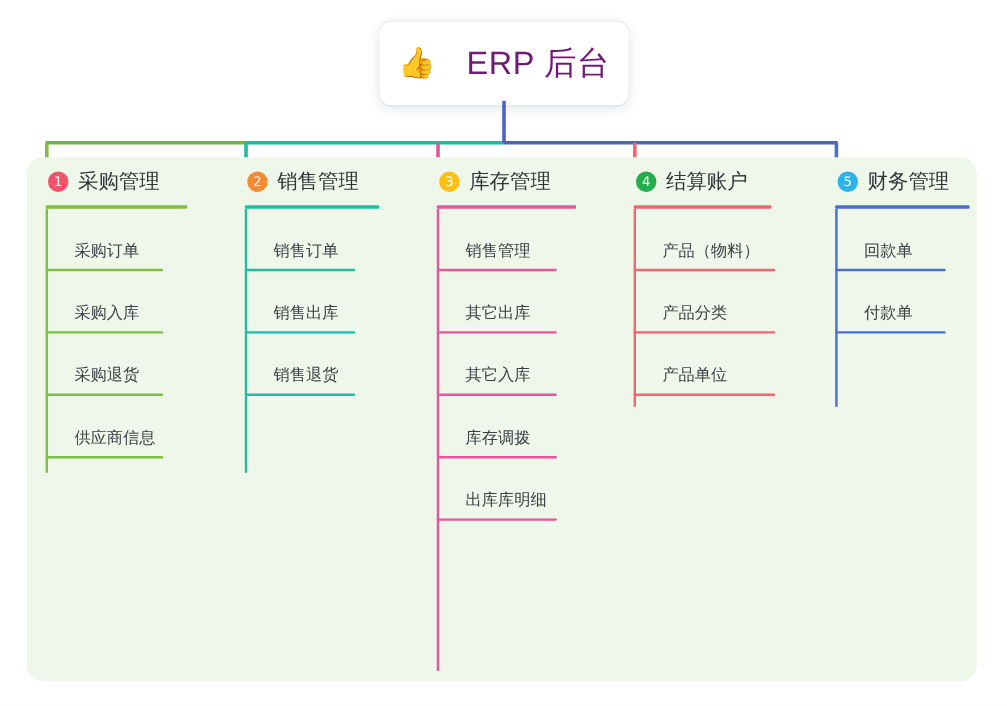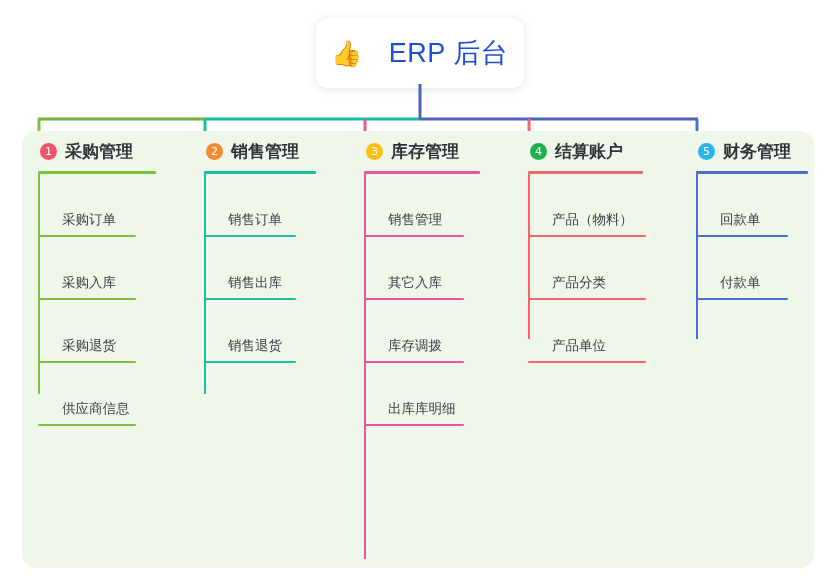--- a/index.html
+++ b/index.html
@@ -32,21 +32,21 @@
     gap: 10px;
     box-sizing: border-box;
   }
   #root-emoji {
     font-size: 25px;
     line-height: 1;
     display: inline-block;
   }
   #root-title {
     font-size: 27px;
-    color: #1d4ed8;
+    color: #701a75;
     letter-spacing: 0.5px;
     white-space: nowrap;
     margin-left: 16px;
   }
 
   
   #connectors {
     position: absolute;
     left: 0;
     top: 0;
@@ -87,39 +87,38 @@
     font-size: 11px;
     line-height: 17px;
     text-align: center;
     flex: 0 0 auto;
     font-family: "DejaVu Sans", sans-serif;
   }
   .col-title {
     font-size: 17px;
     color: #2f343a;
     white-space: nowrap;
-    font-weight: bold;
   }
   .col-rule {
     height: 3px;
     border-radius: 1px;
   }
   .items {
     position: relative;
     padding-left: 0;
   }
   .spine {
     position: absolute;
     left: 0;
     top: 0;
     width: 2px;
   }
   .item {
     position: relative;
-    height: 63px;
+    height: 52px;
     box-sizing: border-box;
   }
   .item-label {
     position: absolute;
     left: 24px;
     bottom: 8px;
     font-size: 13.5px;
     color: #3b4047;
     white-space: nowrap;
   }
@@ -206,20 +205,24 @@
         <span class="col-title">库存管理</span>
       </div>
       <div class="col-rule" style="background: rgb(232, 85, 158); width: 116px;"></div>
       <div class="items">
         <div class="spine" style="background: rgb(232, 85, 158); height: 385px;"></div>
         <div class="item">
           <span class="item-label">销售管理</span>
           <div class="item-rule" style="background: rgb(232, 85, 158); width: 100px;"></div>
         </div>
         <div class="item">
+          <span class="item-label">其它出库</span>
+          <div class="item-rule" style="background: rgb(232, 85, 158); width: 100px;"></div>
+        </div>
+        <div class="item">
           <span class="item-label">其它入库</span>
           <div class="item-rule" style="background: rgb(232, 85, 158); width: 100px;"></div>
         </div>
         <div class="item">
           <span class="item-label">库存调拨</span>
           <div class="item-rule" style="background: rgb(232, 85, 158); width: 100px;"></div>
         </div>
         <div class="item">
           <span class="item-label">出库库明细</span>
           <div class="item-rule" style="background: rgb(232, 85, 158); width: 100px;"></div>

